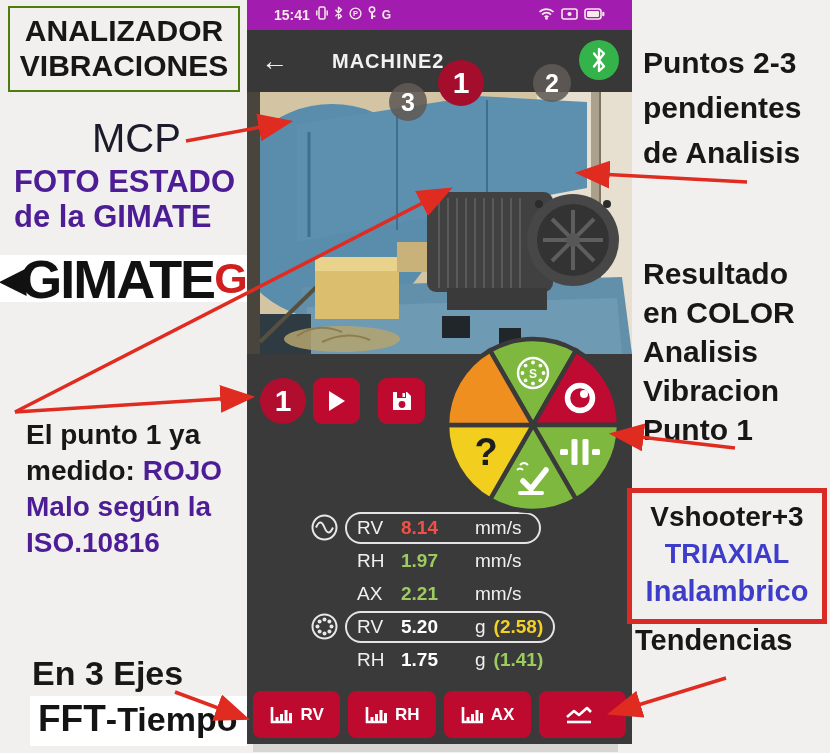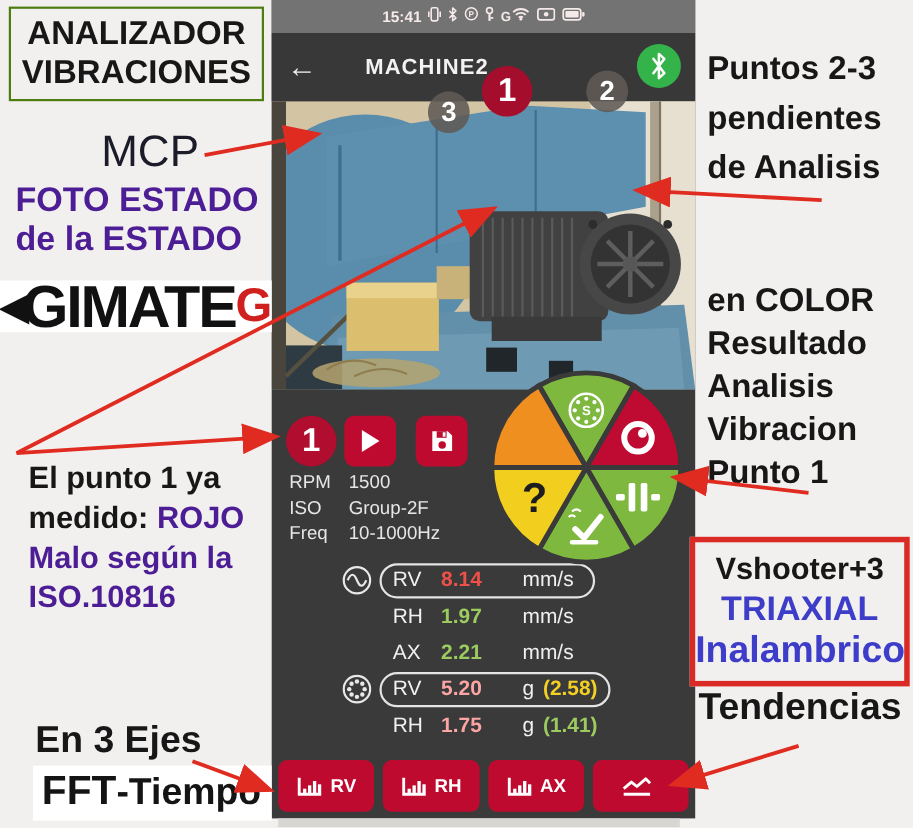--- a/index.html
+++ b/index.html
@@ -23,28 +23,28 @@
   #elpunto{left:26px;top:417px;font-size:28px;line-height:36px;z-index:30;}
   #en3ejes{left:32px;top:654px;font-size:34px;z-index:30;}
   #ffttiempo{left:30px;top:696px;background:#ffffff;padding:2px 10px 6px 8px;z-index:30;}
   #ffttiempo .fft{font-size:37px;font-weight:700;color:#141414;}
   #ffttiempo .tiempo{font-size:34px;font-weight:bold;color:#141414;}
   #puntos{left:643px;top:40px;font-size:30px;line-height:45px;z-index:30;}
   #resultado{left:643px;top:254px;font-size:30px;line-height:39px;z-index:30;}
   #vshooter{left:627px;top:488px;width:190px;padding:6px 0 10px;border:5px solid #d92a26;
             text-align:center;z-index:30;background:#f2f0ee;}
   #vshooter .l1{font-size:28px;line-height:36px;}
-  #vshooter .l2{font-size:31px;line-height:38px;}
-  #vshooter .l3{font-size:34px;line-height:36px;}
-  #tendencias{left:635px;top:624px;font-size:34px;z-index:30;}
+  #vshooter .l2{font-size:27px;line-height:38px;}
+  #vshooter .l3{font-size:29px;line-height:36px;}
+  #tendencias{left:635px;top:624px;font-size:29px;z-index:30;}
 
   
   #phone{left:247px;top:0;width:385px;height:744px;background:#3a3a3a;z-index:1;}
-  #statusbar{left:0;top:0;width:100%;height:30px;background:#737373;display:flex;
-             align-items:center;justify-content:center;padding:0 27px;box-sizing:border-box;}
+  #statusbar{left:0;top:0;width:100%;height:30px;background:#a21caf;display:flex;
+             align-items:center;justify-content:space-between;padding:0 27px;box-sizing:border-box;}
   .sb-group{display:flex;align-items:center;gap:6px;}
   #statusbar .time{color:#f5e9e9;font-size:14px;font-weight:bold;}
   #statusbar .gletter{color:#f5e9e9;font-size:12px;font-weight:bold;}
   #appbar{left:0;top:30px;width:100%;height:62px;background:#383838;display:flex;align-items:center;
           padding:0 14px;box-sizing:border-box;}
   #appbar .back{color:#efefef;font-size:27px;line-height:27px;}
   #appbar .title{color:#f2f2f2;font-size:20px;font-weight:bold;letter-spacing:1px;margin-left:44px;}
   #btbtn{left:332px;top:40px;width:40px;height:40px;border-radius:50%;background:#34b34a;
          display:flex;align-items:center;justify-content:center;}
   #photo{left:0;top:92px;width:385px;height:262px;}
@@ -69,21 +69,21 @@
   .micon{width:34px;display:flex;align-items:center;}
   .mbox{display:flex;align-items:center;border:2px solid #e4e4e4;border-radius:16px;
         padding:1px 10px;height:26px;}
   .mplain{display:flex;align-items:center;padding:3px 12px;}
   .mlabel{width:44px;}
   .mval{width:74px;font-weight:bold;}
   .munit{margin-right:8px;}
   .mextra{font-weight:bold;}
   .c-red{color:#ef5048;}
   .c-green{color:#9ccc5f;}
-  .c-orange{color:#fca5a5;}
+  .c-orange{color:#ffffff;}
   .c-yellow{color:#f2d024;}
   #botbtns{left:6px;top:691px;width:373px;height:47px;display:flex;gap:8px;}
   .bbtn{flex:1;background:#bf0a30;border-radius:8px;display:flex;align-items:center;
         justify-content:center;gap:6px;color:#fff;font-size:17px;font-weight:bold;}
   #handle{left:253px;top:744px;width:365px;height:8px;background:#d8d6d3;z-index:2;}
 
   #arrows{left:0;top:0;z-index:40;pointer-events:none;}
 </style>
 </head>
 <body>
@@ -252,25 +252,20 @@
     </div>
     <div id="savebtn" class="abs sqbtn">
       <svg width="22" height="22" viewBox="0 0 22 22">
           <path d="M2,2 h14 l4,4 v14 h-18 z" fill="#fff"></path>
           <rect x="6" y="2" width="9" height="6" fill="#bf0a30"></rect>
           <rect x="11.5" y="3" width="2.5" height="4" fill="#fff"></rect>
           <circle cx="11" cy="14.5" r="3.4" fill="#bf0a30"></circle>
         </svg>
     </div>
 
-    <div id="params" class="abs">
-      <div><span class="plabel">RPM</span><span>1500</span></div>
-      <div><span class="plabel">ISO</span><span>Group-2F</span></div>
-      <div><span class="plabel">Freq</span><span>10-1000Hz</span></div>
-    </div>
 
     <div id="meas" class="abs">
       <div class="mrow">
         <span class="micon">
             <svg width="27" height="27" viewBox="0 0 27 27">
               <circle cx="13.5" cy="13.5" r="12" fill="none" stroke="#e8e8e8" stroke-width="2"></circle>
               <path d="M5,13.5 Q9.5,3.5 13.5,13.5 T22,13.5" fill="none" stroke="#e8e8e8" stroke-width="2"></path>
             </svg>
           </span>
         <div class="mbox">
@@ -374,21 +369,21 @@
 
   <div id="analyzer-box" class="abs ann-box">
     <div class="ann-black">ANALIZADOR</div>
     <div class="ann-black">VIBRACIONES</div>
   </div>
 
   <div id="mcp" class="abs">MCP</div>
 
   <div id="foto" class="abs">
     <div class="ann-red">FOTO ESTADO</div>
-    <div class="ann-red">de la ESTADO</div>
+    <div class="ann-red">de la GIMATE</div>
   </div>
 
   <div id="logo" class="abs">
     <span class="arrow">◀</span>
     <span class="blk">GIMATE</span>
     <span class="red">G</span>
   </div>
 
   <div id="elpunto" class="abs">
     <div class="ann-black">El punto 1 ya</div>
@@ -403,22 +398,22 @@
     <span class="fft">FFT</span><span class="tiempo">-Tiempo</span>
   </div>
 
   <div id="puntos" class="abs">
     <div class="ann-black">Puntos 2-3</div>
     <div class="ann-black">pendientes</div>
     <div class="ann-black">de Analisis</div>
   </div>
 
   <div id="resultado" class="abs">
+    <div class="ann-black">Resultado</div>
     <div class="ann-black">en COLOR</div>
-    <div class="ann-black">Resultado</div>
     <div class="ann-black">Analisis</div>
     <div class="ann-black">Vibracion</div>
     <div class="ann-black">Punto 1</div>
   </div>
 
   <div id="vshooter" class="abs">
     <div class="l1 ann-black">Vshooter+3</div>
     <div class="l2 ann-blue">TRIAXIAL</div>
     <div class="l3 ann-blue">Inalambrico</div>
   </div>

